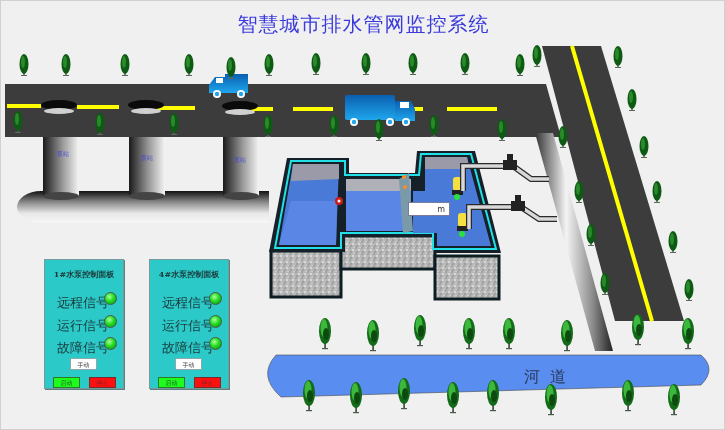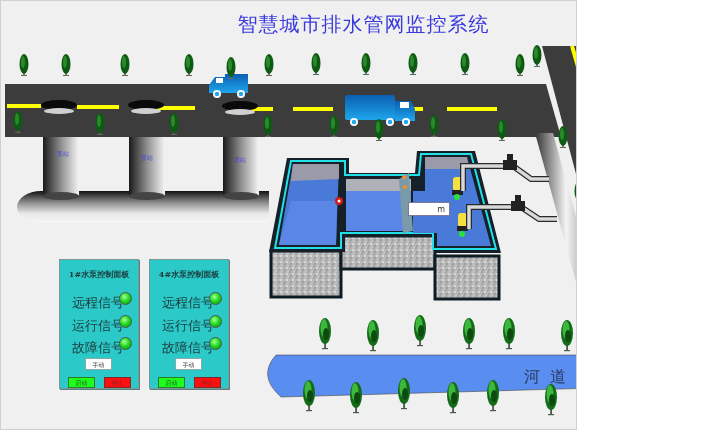--- a/index.html
+++ b/index.html
@@ -1,17 +1,17 @@
 <!DOCTYPE html>
 <html><head>
 <meta charset="utf-8">
 <style>
   * { box-sizing: border-box; margin: 0; padding: 0; }
   body { width: 725px; height: 430px; overflow: hidden; background: #ffffff; font-family: "DejaVu Sans", sans-serif; }
-  #scene { position: absolute; left: 0; top: 0; width: 577px; height: 430px; background: #f0f0f0; border: 1px solid #d0d0d0; overflow: hidden; }
+  #scene { position: absolute; left: 0; top: 0; width: 725px; height: 430px; background: #f0f0f0; border: 1px solid #d0d0d0; overflow: hidden; }
   #title { position: absolute; left: 0; top: 10px; width: 725px; text-align: center; font-size: 20px; color: #3a3adc; font-family: "DejaVu Serif", serif; letter-spacing: 1px; }
   svg { position: absolute; left: 0; top: 0; }
 
   .panel { position: absolute; width: 80px; height: 130px; background: #2cc9c9; border: 1px solid #7a9a9a; box-shadow: 1px 1px 0 #5a8080; }
   .panel .ptitle { position: absolute; left: 0; top: 9px; width: 100%; text-align: center; font-size: 8px; color: #1b3a3a; font-weight: bold; font-family: "DejaVu Serif", serif; }
   .panel .row { position: absolute; left: 12px; width: 60px; height: 14px; }
   .panel .row .lbl { position: absolute; left: 0; top: 2px; font-size: 13px; color: #1b3a3a; font-family: "DejaVu Serif", serif; }
   .panel .row .led { position: absolute; right: 0; top: 0; width: 13px; height: 13px; border-radius: 50%; background: radial-gradient(circle at 40% 35%, #aaff99 0%, #22dd22 45%, #0a8a0a 100%); border: 1px solid #4a5a4a; }
   .panel .manual { position: absolute; left: 25px; top: 98px; width: 27px; height: 12px; background: #ffffff; border: 1px solid #8aa; font-size: 6px; text-align: center; line-height: 11px; color: #333; }
   .panel .start { position: absolute; left: 8px; top: 117px; width: 27px; height: 11px; background: #1dfc1d; border: 1px solid #2a7a2a; font-size: 6px; text-align: center; line-height: 10px; color: #225522; }
@@ -234,21 +234,21 @@
   <span class="pillar-label" style="left:140px;top:153px;">泵站</span>
   <span class="pillar-label" style="left:233px;top:155px;">泵站</span>
 
   <div class="level-box">
     <span></span>
     <span>m</span>
   </div>
 
   <div class="river-label">河道</div>
 
-  <div class="panel" style="left:58px;top:258px;text-decoration:underline;">
+  <div class="panel" style="left:43px;top:258px;text-decoration:underline;">
     <div class="ptitle">1#水泵控制面板</div>
     <div class="row" style="top:32px;">
       <span class="lbl">远程信号</span>
       <span class="led"></span>
     </div>
     <div class="row" style="top:55px;">
       <span class="lbl">运行信号</span>
       <span class="led"></span>
     </div>
     <div class="row" style="top:77px;">

